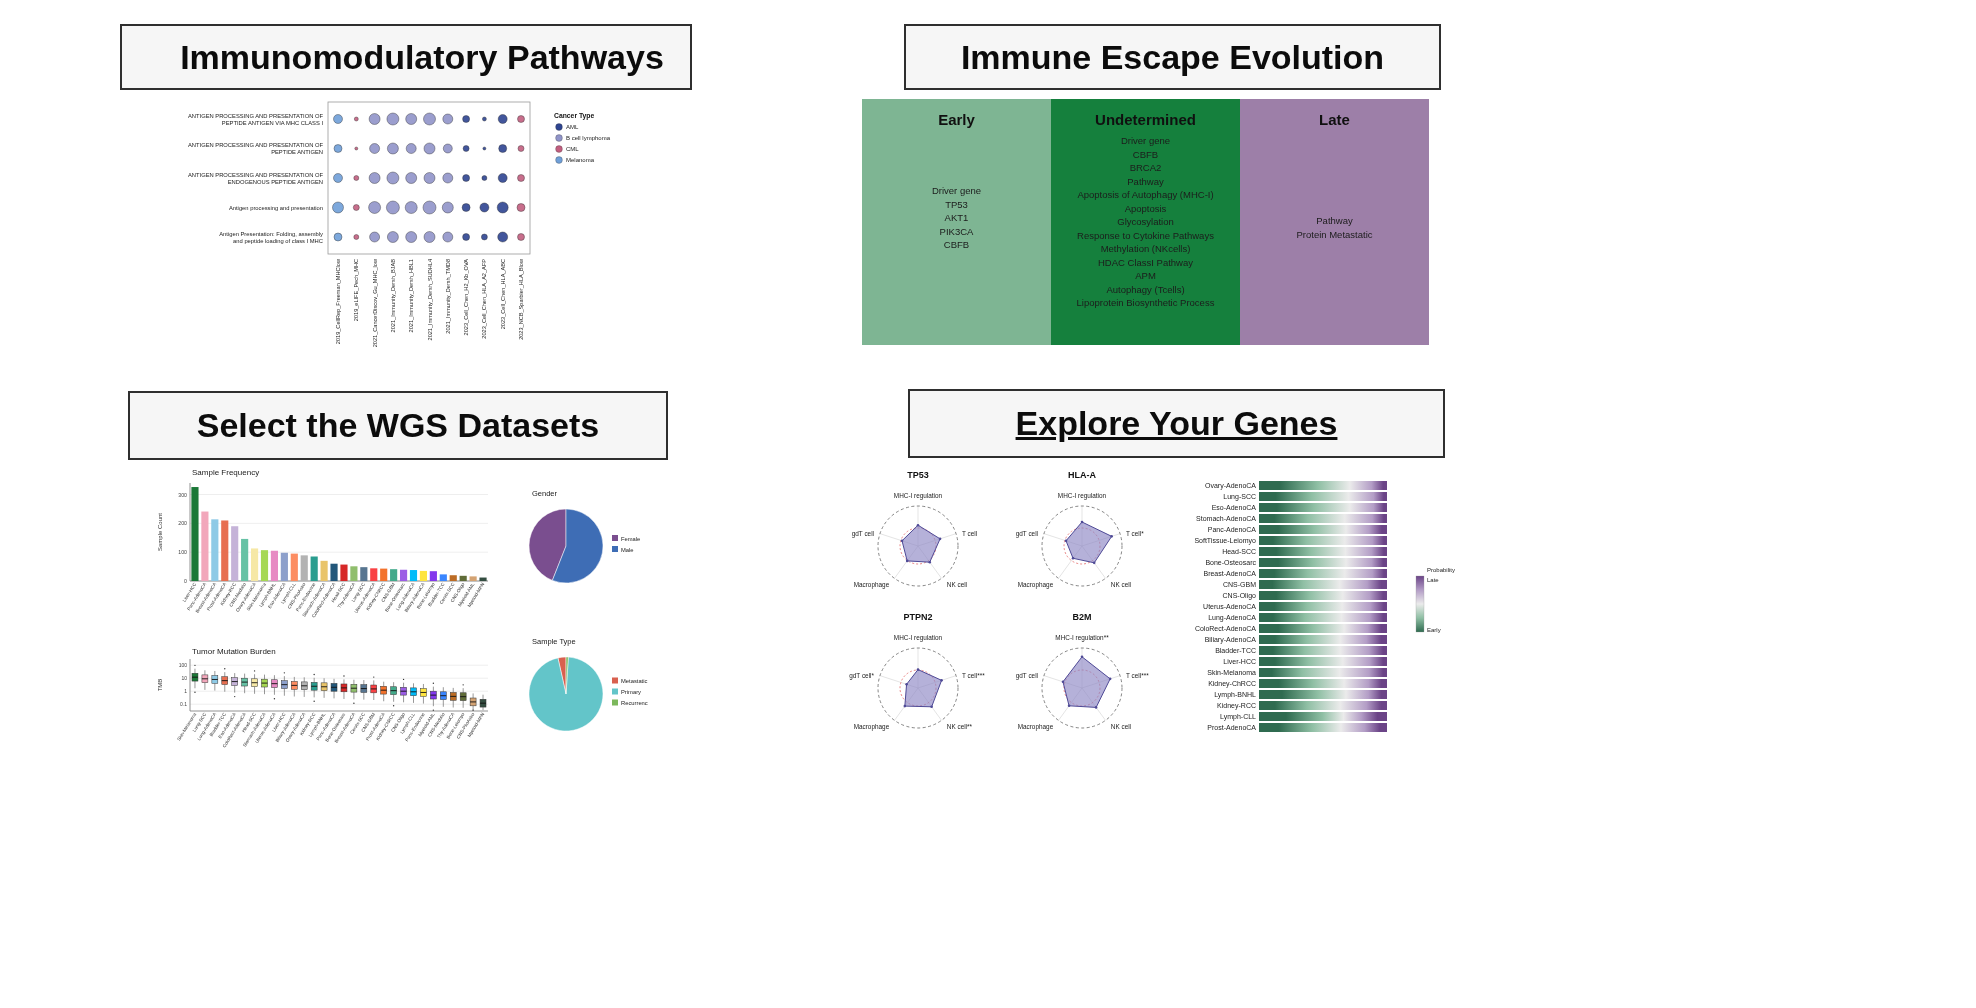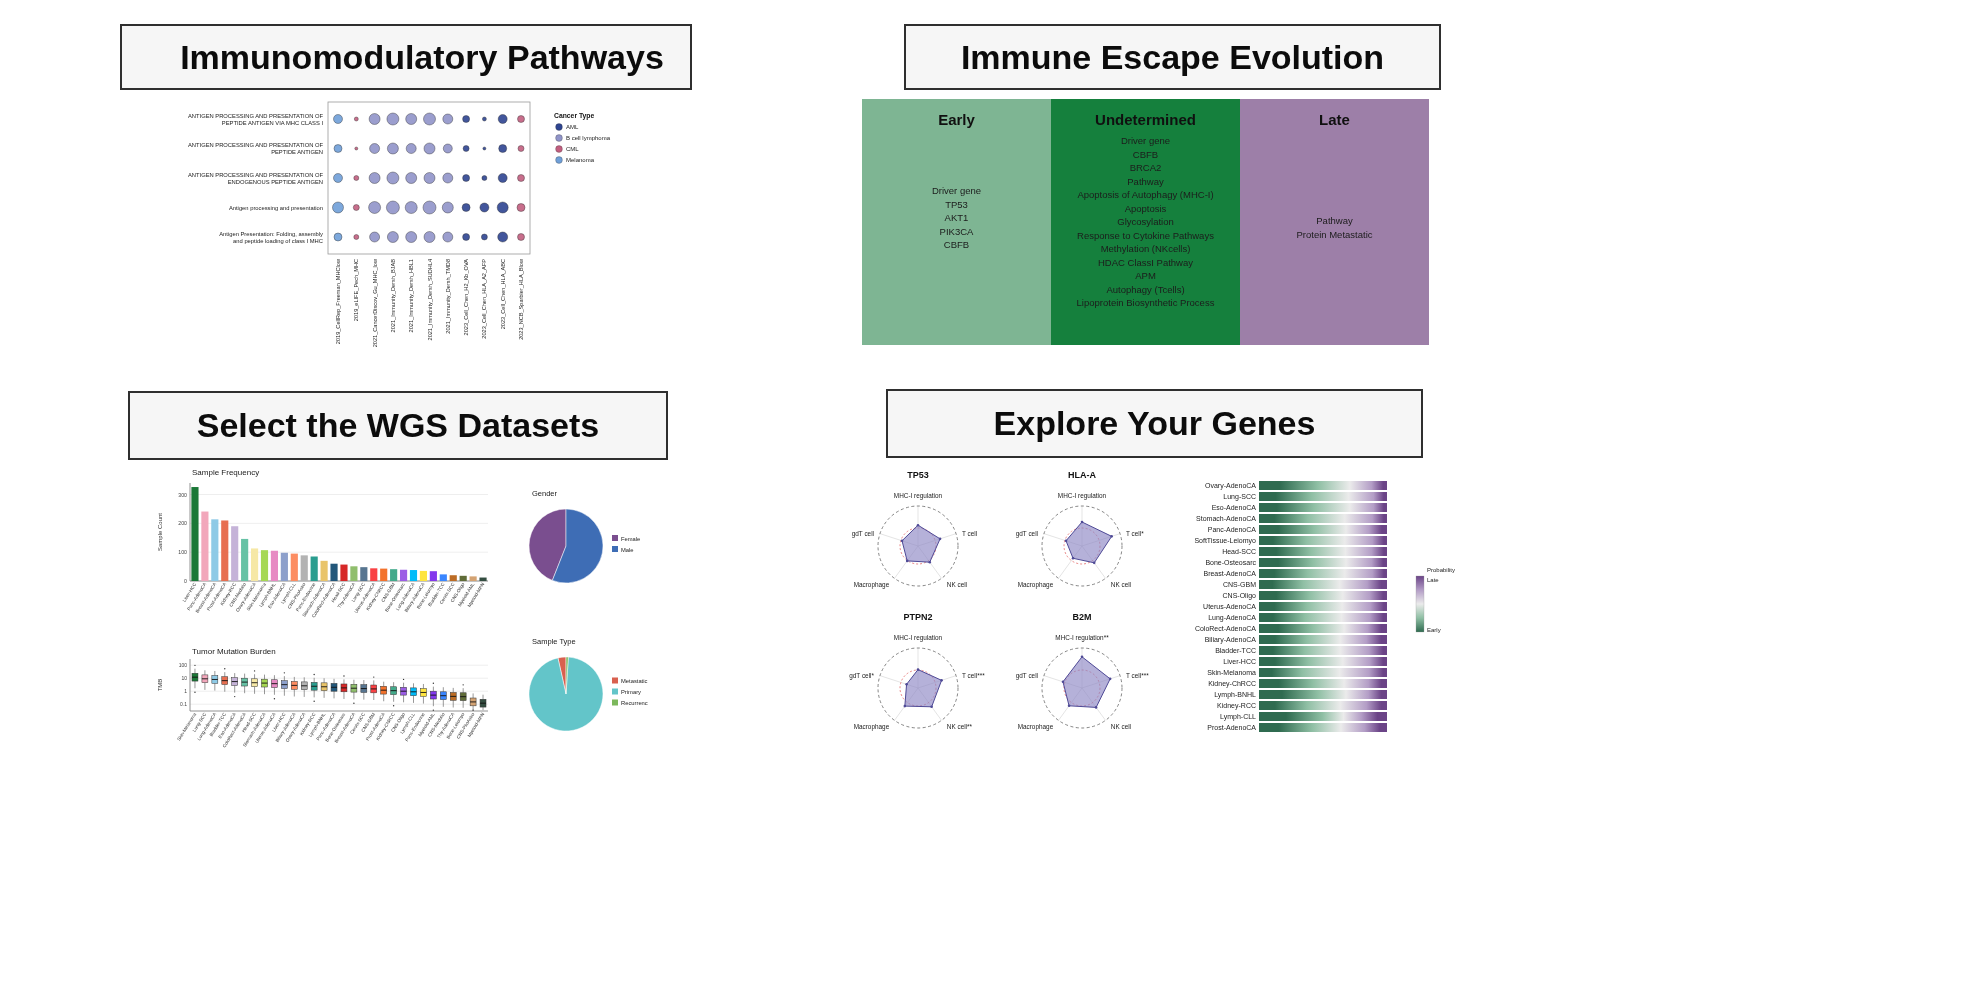--- a/index.html
+++ b/index.html
@@ -8,21 +8,21 @@
     font-family:"Liberation Sans", sans-serif;color:#111;
   }
   .titlebox{
     position:absolute;border:2px solid #2f2f2f;background:#f6f6f6;
     display:flex;align-items:center;justify-content:center;
     font-weight:bold;font-size:34px;color:#0c0c0c;cursor:pointer;
   }
   #tb-immuno{left:120px;top:24px;width:536px;height:62px;padding-left:32px;}
   #tb-evo{left:904px;top:24px;width:533px;height:62px;}
   #tb-wgs{left:128px;top:391px;width:536px;height:65px;}
-  #tb-genes{left:886px;top:389px;width:533px;height:65px;}
+  #tb-genes{left:908px;top:389px;width:533px;height:65px;text-decoration:underline;}
 
   svg.chart{position:absolute;}
   #dotplot{left:150px;top:96px;width:520px;height:280px;}
   #freq{left:152px;top:465px;width:375px;height:180px;}
   #gender{left:518px;top:486px;width:130px;height:110px;}
   #tmb{left:152px;top:645px;width:375px;height:112px;}
   #stype{left:518px;top:634px;width:130px;height:110px;}
   #radar0{left:836px;top:464px;width:165px;height:145px;}
   #radar1{left:1000px;top:464px;width:165px;height:145px;}
   #radar2{left:836px;top:606px;width:165px;height:145px;}

